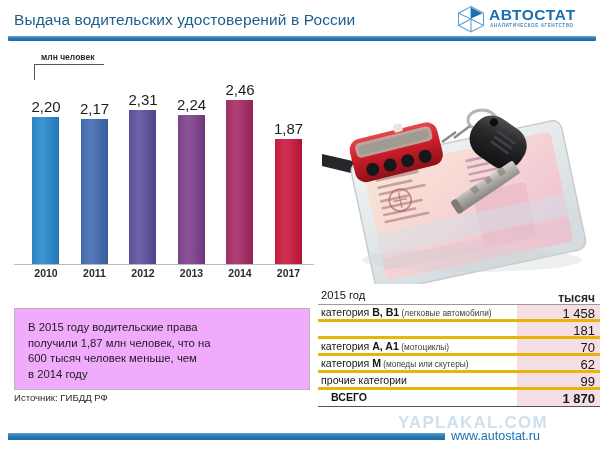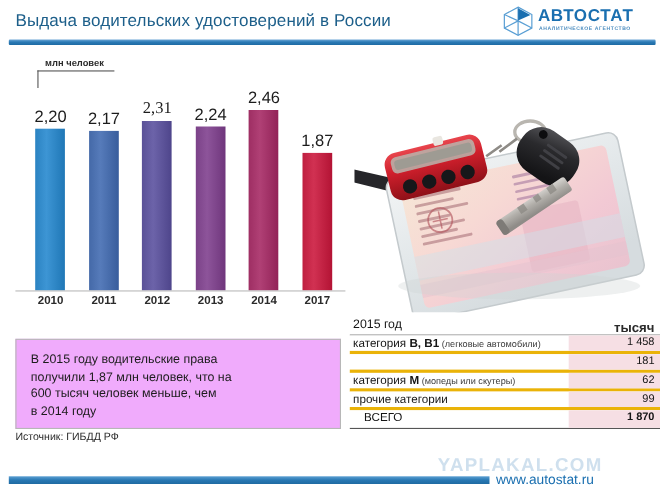--- a/index.html
+++ b/index.html
@@ -171,25 +171,25 @@
   .tlabel {
     position: absolute;
     left: 3px; top: 1px;
     font-size: 10.6px;
     color: #151515;
     white-space: nowrap;
     z-index: 2;
   }
   .tlabel .cat { font-weight: 700; }
   .tlabel .paren { font-size: 8.3px; color: #3a3a3a; }
-  .tlabel.bold { font-weight: 400; padding-left: 10px; }
+  .tlabel.bold { font-weight: 700; padding-left: 10px; }
   .tval {
     position: absolute;
     right: 5px; top: 1px;
-    font-size: 10px;
+    font-size: 13px;
     color: #151515;
     z-index: 2;
     text-align: right;
   }
   .tval.bold { font-weight: 700; }
   .thead .tlabel { font-size: 11.2px; }
   .thead .tunit {
     position: absolute;
     right: 5px; top: 3px;
     font-size: 12px; font-weight: 700;
@@ -249,21 +249,21 @@
     <div id="plot">
 
     <div class="bar-slot" style="left: 8px;">
           <div class="bar-col" style="height: 146.667px; background: linear-gradient(to right, rgb(43, 131, 194) 0%, rgb(61, 149, 212) 38%, rgb(31, 119, 182) 100%);"></div>
           <div class="bar-val" style="bottom: 148.667px;">2,20</div>
         </div>
         <div class="bar-slot" style="left: 56.5px;">
           <div class="bar-col" style="height: 144.667px; background: linear-gradient(to right, rgb(68, 105, 168) 0%, rgb(86, 123, 186) 38%, rgb(56, 93, 156) 100%);"></div>
           <div class="bar-val" style="bottom: 146.667px;">2,17</div>
         </div>
-        <div class="bar-slot" style="left: 105px; font-family: Liberation Serif, serif;">
+        <div class="bar-slot" style="left: 105px;">
           <div class="bar-col" style="height: 154px; background: linear-gradient(to right, rgb(90, 81, 151) 0%, rgb(108, 99, 169) 38%, rgb(78, 69, 139) 100%);"></div>
           <div class="bar-val" style="bottom: 156px;">2,31</div>
         </div>
         <div class="bar-slot" style="left: 153.5px;">
           <div class="bar-col" style="height: 149.333px; background: linear-gradient(to right, rgb(123, 66, 136) 0%, rgb(141, 84, 154) 38%, rgb(111, 54, 124) 100%);"></div>
           <div class="bar-val" style="bottom: 151.333px;">2,24</div>
         </div>
         <div class="bar-slot" style="left: 202px;">
           <div class="bar-col" style="height: 164px; background: linear-gradient(to right, rgb(158, 46, 99) 0%, rgb(176, 64, 117) 38%, rgb(146, 34, 87) 100%);"></div>
           <div class="bar-val" style="bottom: 166px;">2,46</div>
@@ -403,20 +403,25 @@
         <div class="tcell-pink" style="background: rgb(246, 223, 228);"></div>
         <div class="tlabel">категория <span class="cat">B, B1</span><span class="paren"> (легковые автомобили)</span></div>
         <div class="tval">1 458</div>
       </div>
       <div class="trow">
         <div class="tcell-pink" style="background: rgb(246, 223, 228);"></div>
         <div class="tval">181</div>
       </div>
       <div class="trow">
         <div class="tcell-pink" style="background: rgb(246, 223, 228);"></div>
+        <div class="tlabel">категория <span class="cat">A, A1</span><span class="paren"> (мотоциклы)</span></div>
+        <div class="tval">70</div>
+      </div>
+      <div class="trow">
+        <div class="tcell-pink" style="background: rgb(246, 223, 228);"></div>
         <div class="tlabel">категория <span class="cat">M</span><span class="paren"> (мопеды или скутеры)</span></div>
         <div class="tval">62</div>
       </div>
       <div class="trow">
         <div class="tcell-pink" style="background: rgb(246, 223, 228);"></div>
         <div class="tlabel">прочие категории</div>
         <div class="tval">99</div>
       </div>
       <div class="trow total">
         <div class="tcell-pink" style="background: rgb(246, 223, 228);"></div>

